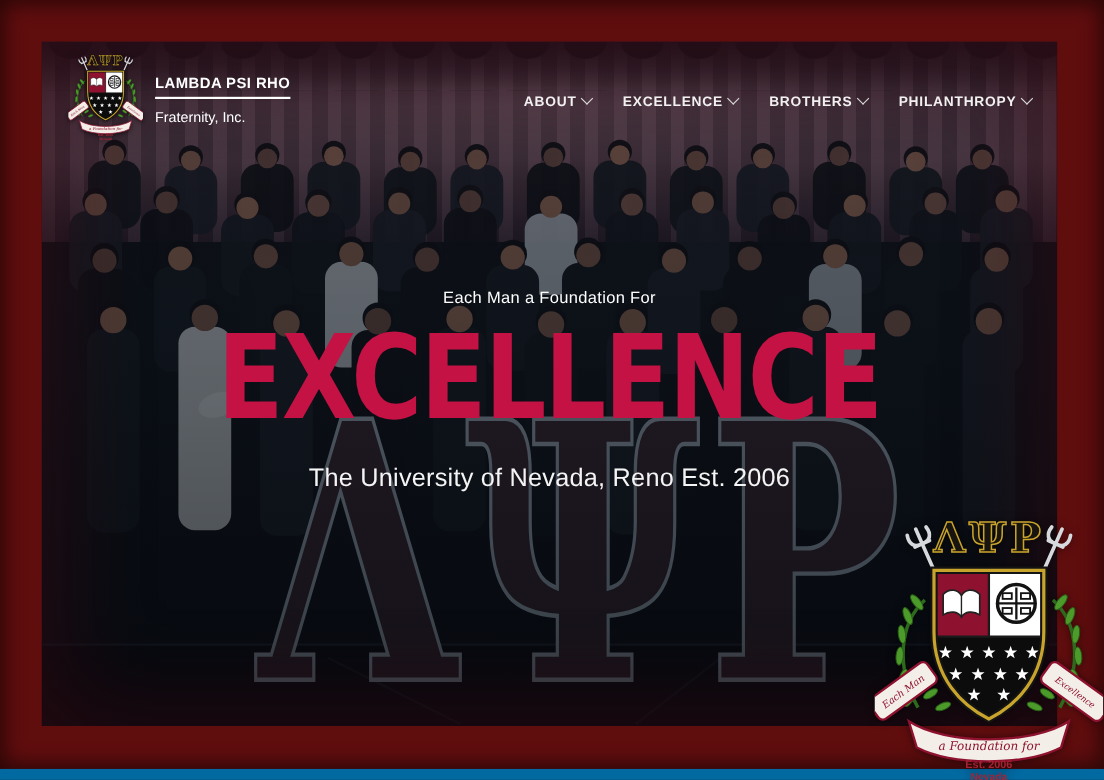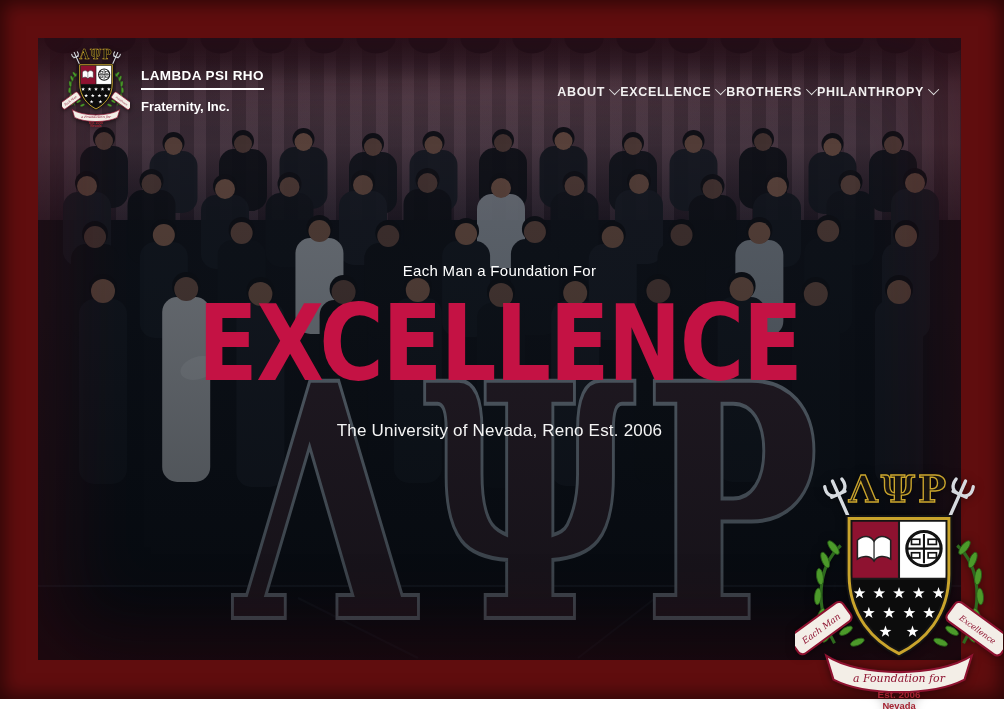--- a/index.html
+++ b/index.html
@@ -1,16 +1,16 @@
 <!DOCTYPE html>
 <html style="--accent: #C41244; --frame: #600D0E; --gold: #C9A42C; --crest-red: #8E1230; --wreath-green: #4C9A2A;"><head>
 <meta charset="utf-8">
 <style>
   html,body{margin:0;padding:0;background:#000;}
-  .canvas{position:relative;width:1004px;height:709px;background:#ffffff;overflow:hidden;
+  .canvas{position:relative;width:1004px;height:709px;background:#0369a1;overflow:hidden;
           font-family:"Liberation Sans",sans-serif;}
   
   .frame{position:absolute;left:0;top:0;width:1004px;height:699px;
          background:var(--frame,#600d0e);box-shadow:inset 0 0 18px 4px rgba(0,0,0,.55);}
   
   .site{position:absolute;left:38px;top:38px;width:923px;height:622px;overflow:hidden;
         background:#0b0f15;}
   
   .curtain{position:absolute;left:0;top:0;width:100%;height:182px;
     background:
@@ -28,35 +28,35 @@
                rgba(6,10,16,.54) 75%, rgba(4,7,12,.62));
     box-shadow:inset 0 0 80px 18px rgba(72,10,18,.42);}
   
   .site-header{position:absolute;left:0;top:0;right:0;display:flex;align-items:flex-start;
     padding:7px 22px 0 24px;z-index:5;}
   .brand{display:flex;align-items:center;cursor:pointer;}
   .crest-small{width:68px;height:83px;flex:0 0 auto;filter:drop-shadow(0 1px 2px rgba(0,0,0,.6));}
   .brand-text{margin-left:11px;margin-top:8px;color:#fff;}
   .brand-name{font-size:13.5px;font-weight:700;letter-spacing:.4px;
     border-bottom:2px solid #fff;padding-bottom:5px;white-space:nowrap;}
-  .brand-sub{font-size:13px;font-weight:700;margin-top:9px;}
-  .nav{margin-left:auto;display:flex;margin-top:40px;}
+  .brand-sub{font-size:13px;font-weight:400;margin-top:9px;}
+  .nav{margin-left:auto;display:flex;gap:27px;margin-top:40px;}
   .nav-item{display:flex;align-items:center;gap:7px;color:#f2f0f0;font-size:12.5px;
     font-weight:700;letter-spacing:.7px;cursor:pointer;white-space:nowrap;}
   .chev{width:7px;height:7px;border-left:1.6px solid #ddd;border-bottom:1.6px solid #ddd;
     transform:rotate(-45deg) translateY(-2px);margin-top:-3px;}
   
   .hero{position:absolute;left:0;right:0;top:0;z-index:4;text-align:center;color:#fff;}
   .tagline{position:absolute;left:0;right:0;top:224px;font-size:15px;font-weight:500;
     letter-spacing:.3px;}
   .headline{position:absolute;left:0;right:0;top:245px;font-size:106px;line-height:1.15;
     font-weight:900;font-family:"DejaVu Sans",sans-serif;color:var(--accent,#c41244);
     letter-spacing:-2px;}
   .headline span{display:inline-block;transform:scaleX(.83);transform-origin:center;}
-  .subtitle{position:absolute;left:0;right:0;top:383px;font-size:17px;font-weight:500;
+  .subtitle{position:absolute;left:0;right:0;top:383px;font-size:23px;font-weight:500;
     letter-spacing:.2px;color:#f4f4f4;}
   
   .corner-crest{position:absolute;left:795px;top:458px;width:208px;height:254px;z-index:9;
     filter:drop-shadow(0 0 4px rgba(0,0,0,.5));}
   .corner-crest svg{width:208px;height:254px;}
   
   .gold{stroke:var(--gold,#c9a42c);}
   .crimson{fill:var(--crest-red,#8e1230);}
   .leaf{fill:var(--wreath-green,#4c9a2a);stroke:#275c18;stroke-width:.8;}
   .ribbon{fill:#f3eee7;stroke:var(--crest-red,#8e1230);stroke-width:2;}

